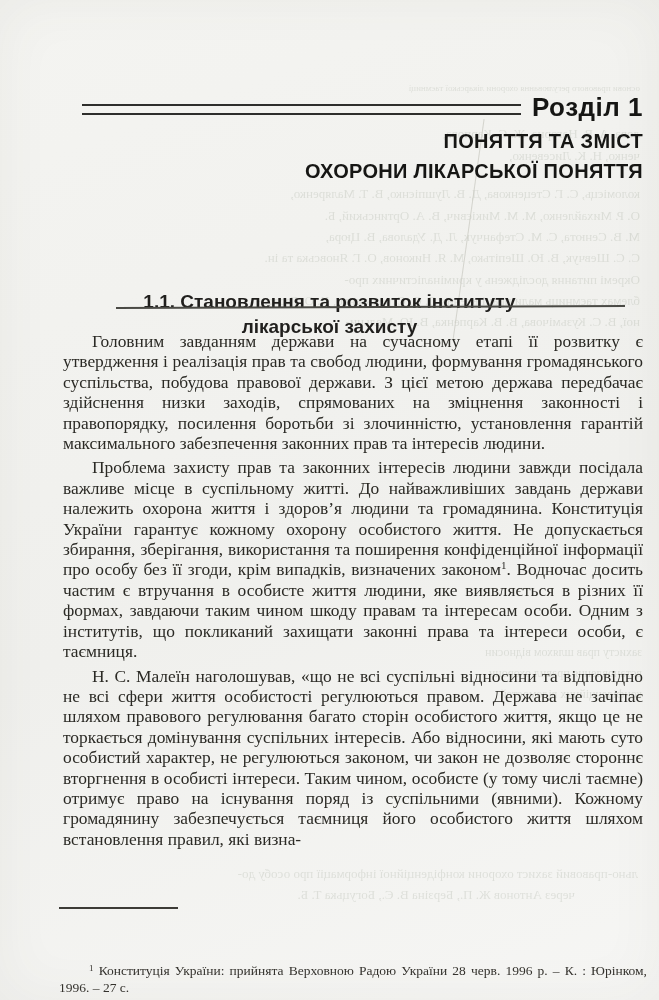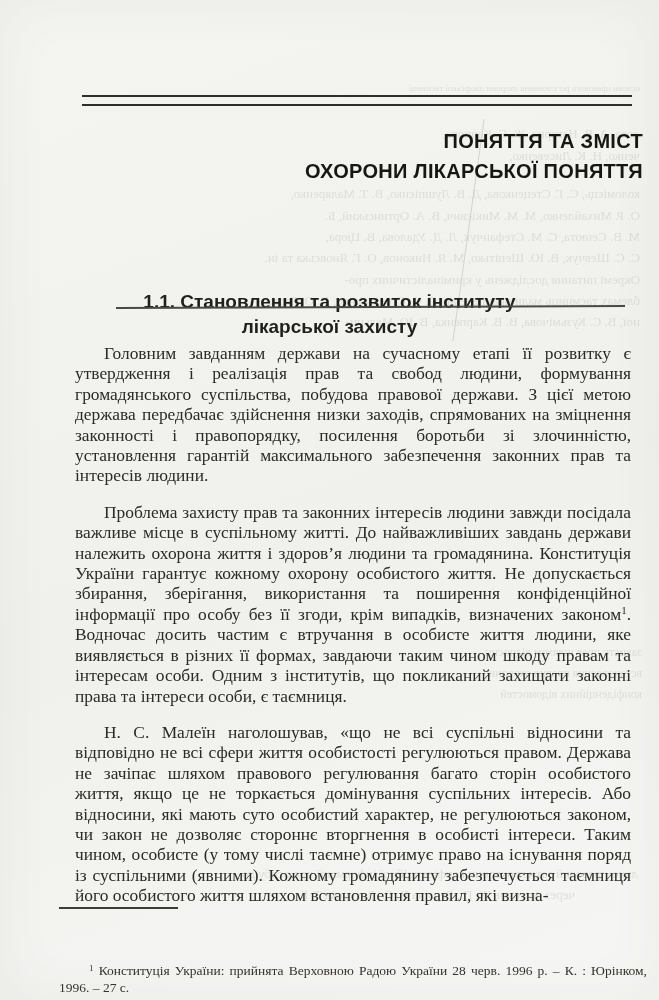--- a/index.html
+++ b/index.html
@@ -83,21 +83,21 @@
     transform: rotate(-.2deg);
   }
   .body-text {
     position: absolute;
     top: 327px; left: 59px; width: 588px;
     font-size: 17.4px;
     line-height: 20.4px;
     text-align: justify;
     color: #2b2a25;
   }
-  .body-text p { margin: 16px; text-indent: 29px; }
+  .body-text p { margin: 4px; text-indent: 29px; }
   .ref-sup { font-size: 11px; vertical-align: 6px; line-height: 0; }
   .footnote-rule {
     position: absolute;
     top: 907px; left: 59px;
     width: 119px; height: 2px;
     background: #3c3b36;
   }
   .footnote {
     position: absolute;
     top: 960px; left: 59px; width: 588px;
@@ -129,20 +129,21 @@
       <div class="bleed" style="left: 470px; top: 645px; width: 172px; font-size: 12px;">захисту прав шляхом відносин</div>
       <div class="bleed" style="left: 440px; top: 666px; width: 202px; font-size: 12px;">встановлення правил охорони</div>
       <div class="bleed" style="left: 430px; top: 687px; width: 212px; font-size: 12px;">конфіденційних відомостей</div>
       <div class="bleed" style="left: 80px; top: 866px; width: 558px; font-size: 13px;">льно-правовий захист охорони конфіденційної інформації про особу до-</div>
       <div class="bleed" style="left: 95px; top: 887px; width: 480px; font-size: 13px;">через Антонов Ж. П., Берзіна В. Є., Богуцька Т. Б.</div>
     </div>
   <div class="scratch"></div>
 
   <div class="chapter-row">
     <div class="chapter-rule"></div>
+    <div class="chapter-label">Розділ 1</div>
   </div>
 
   <div class="chapter-title">
     <div>ПОНЯТТЯ ТА ЗМІСТ</div>
     <div>ОХОРОНИ ЛІКАРСЬКОЇ ПОНЯТТЯ</div>
   </div>
 
   <div class="section-heading">
     <div>1.1. Становлення та розвиток інституту</div>
     <div>лікарської захисту</div>

